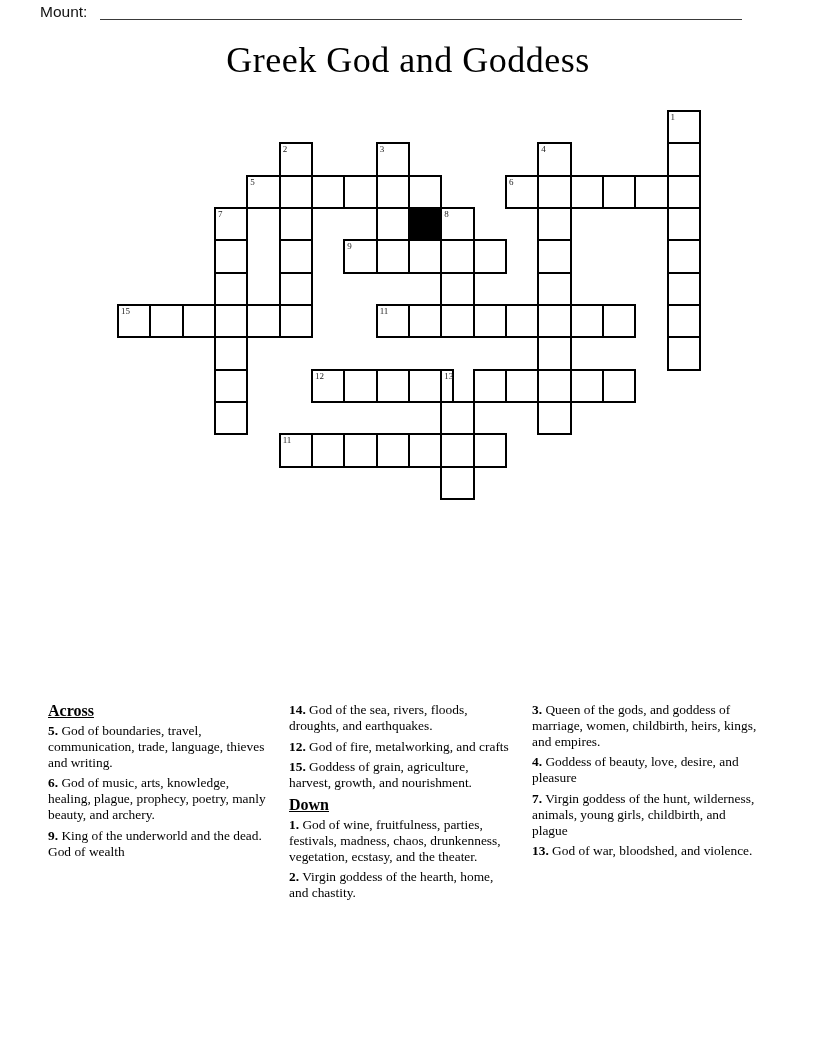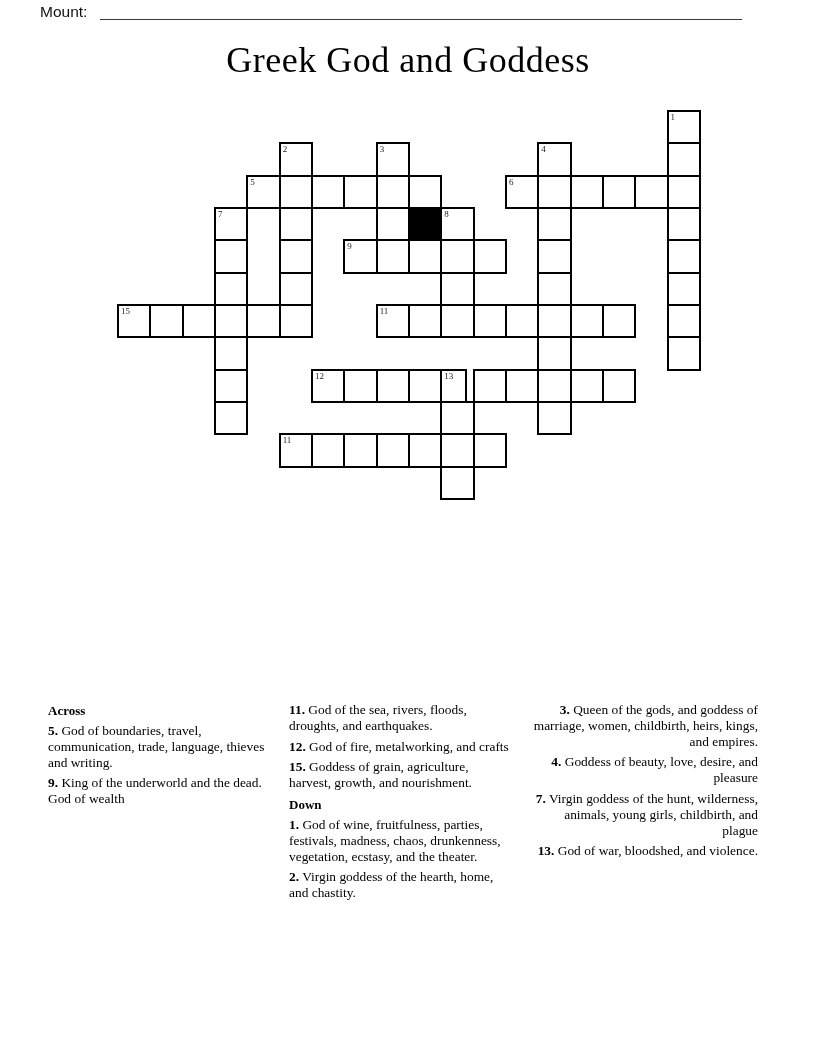--- a/index.html
+++ b/index.html
@@ -64,23 +64,24 @@
     font-family: "Liberation Serif", serif;
     font-size: 9px;
     line-height: 10px;
     color: #222;
   }
 
   
   .clues { position: absolute; left: 0; top: 0; width: 100%; }
   .clue-col { position: absolute; }
   .clue-heading {
-    font-size: 13px;
+    font-size: 16px;
     line-height: 17px;
     font-weight: bold;
+    text-decoration: underline;
     margin: 0 0 4px 0;
   }
   p.clue {
     font-size: 13.4px;
     line-height: 15.8px;
     margin: 0 0 5px 0;
   }
   p.clue b { font-weight: bold; }
 </style>
 </head>
@@ -174,21 +175,21 @@
       <div class="cell" style="left: 96.99px; top: 226.31px; width: 34.33px; height: 34.33px;"></div>
       <div class="cell" style="left: 420.29px; top: 226.31px; width: 34.33px; height: 34.33px;"></div>
       <div class="cell" style="left: 549.61px; top: 226.31px; width: 34.33px; height: 34.33px;"></div>
       <div class="cell" style="left: 96.99px; top: 258.64px; width: 34.33px; height: 34.33px;"></div>
       <div class="cell" style="left: 193.98px; top: 258.64px; width: 34.33px; height: 34.33px;">
         <span class="cell-num">12</span>
       </div>
       <div class="cell" style="left: 226.31px; top: 258.64px; width: 34.33px; height: 34.33px;"></div>
       <div class="cell" style="left: 258.64px; top: 258.64px; width: 34.33px; height: 34.33px;"></div>
       <div class="cell" style="left: 290.97px; top: 258.64px; width: 34.33px; height: 34.33px;"></div>
-      <div class="cell" style="left: 323.3px; top: 258.64px; width: 27px; height: 34.33px;">
+      <div class="cell" style="left: 323.3px; top: 258.64px; width: 14px; height: 34.33px;">
         <span class="cell-num">13</span>
       </div>
       <div class="cell" style="left: 355.63px; top: 258.64px; width: 34.33px; height: 34.33px;"></div>
       <div class="cell" style="left: 387.96px; top: 258.64px; width: 34.33px; height: 34.33px;"></div>
       <div class="cell" style="left: 420.29px; top: 258.64px; width: 34.33px; height: 34.33px;"></div>
       <div class="cell" style="left: 452.62px; top: 258.64px; width: 34.33px; height: 34.33px;"></div>
       <div class="cell" style="left: 484.95px; top: 258.64px; width: 34.33px; height: 34.33px;"></div>
       <div class="cell" style="left: 96.99px; top: 290.97px; width: 34.33px; height: 34.33px;"></div>
       <div class="cell" style="left: 323.3px; top: 290.97px; width: 34.33px; height: 34.33px;"></div>
       <div class="cell" style="left: 420.29px; top: 290.97px; width: 34.33px; height: 34.33px;"></div>
@@ -201,31 +202,32 @@
       <div class="cell" style="left: 290.97px; top: 323.3px; width: 34.33px; height: 34.33px;"></div>
       <div class="cell" style="left: 323.3px; top: 323.3px; width: 34.33px; height: 34.33px;"></div>
       <div class="cell" style="left: 355.63px; top: 323.3px; width: 34.33px; height: 34.33px;"></div>
       <div class="cell" style="left: 323.3px; top: 355.63px; width: 34.33px; height: 34.33px;"></div>
     </div>
 
   <div class="clues" id="clues-section">
       <div class="clue-col" style="left: 48px; top: 702px; width: 224px;">
         <div class="clue-heading">Across</div>
         <p class="clue"><b>5.</b> God of boundaries, travel, communication, trade, language, thieves and writing.</p>
+        <p class="clue"><b>6.</b> God of music, arts, knowledge, healing, plague, prophecy, poetry, manly beauty, and archery.</p>
         <p class="clue"><b>9.</b> King of the underworld and the dead. God of wealth</p>
       </div>
       <div class="clue-col" style="left: 289px; top: 702px; width: 224px;">
-        <p class="clue"><b>11.</b> God of the sea, rivers, floods, droughts, and earthquakes.</p>
+        <p class="clue"><b>14.</b> God of the sea, rivers, floods, droughts, and earthquakes.</p>
         <p class="clue"><b>12.</b> God of fire, metalworking, and crafts</p>
         <p class="clue"><b>15.</b> Goddess of grain, agriculture, harvest, growth, and nourishment.</p>
         <div class="clue-heading">Down</div>
         <p class="clue"><b>1.</b> God of wine, fruitfulness, parties, festivals, madness, chaos, drunkenness, vegetation, ecstasy, and the theater.</p>
         <p class="clue"><b>2.</b> Virgin goddess of the hearth, home, and chastity.</p>
       </div>
-      <div class="clue-col" style="left: 532px; top: 702px; width: 226px; text-align: right;">
+      <div class="clue-col" style="left: 532px; top: 702px; width: 226px;">
         <p class="clue"><b>3.</b> Queen of the gods, and goddess of marriage, women, childbirth, heirs, kings, and empires.</p>
         <p class="clue"><b>4.</b> Goddess of beauty, love, desire, and pleasure</p>
         <p class="clue"><b>7.</b> Virgin goddess of the hunt, wilderness, animals, young girls, childbirth, and plague</p>
         <p class="clue"><b>13.</b> God of war, bloodshed, and violence.</p>
       </div>
     </div>
 
 </div>
 
 </body></html>

